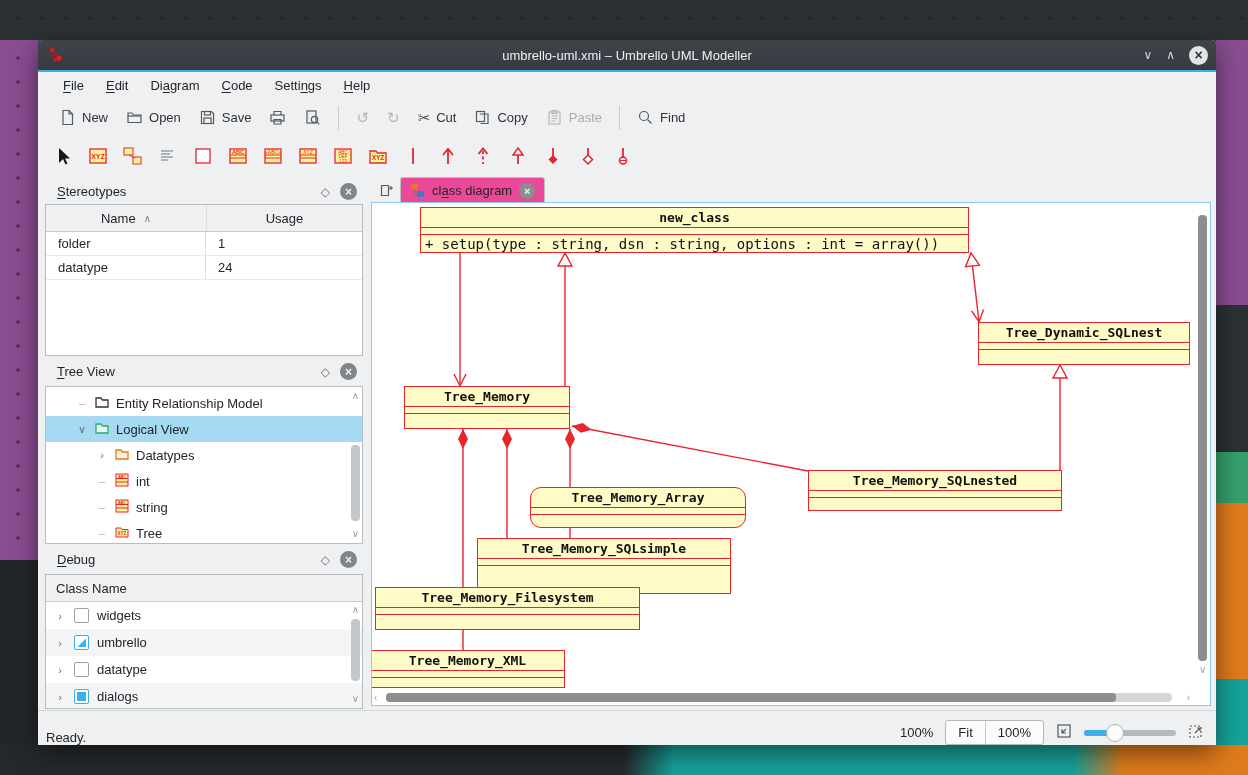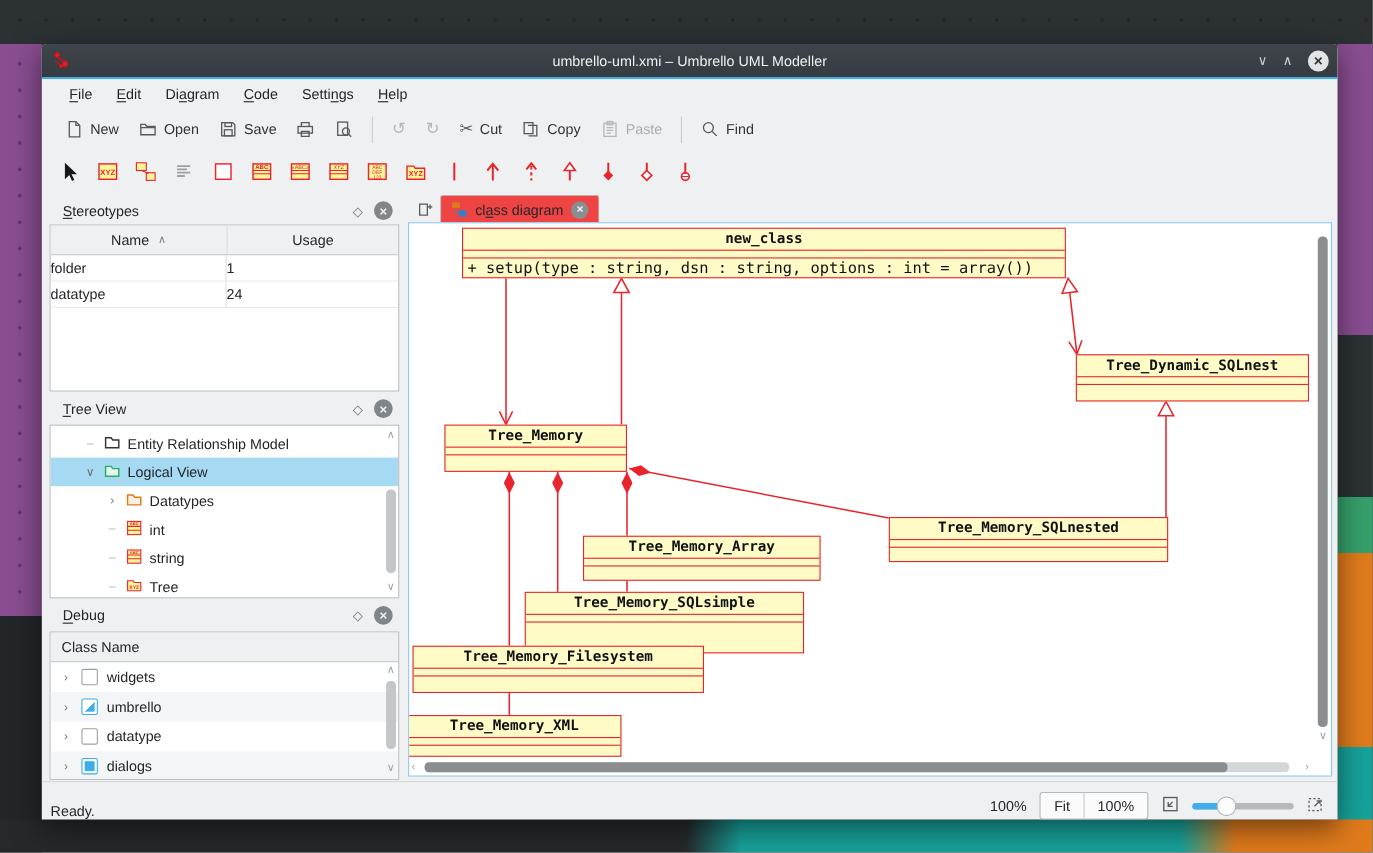--- a/index.html
+++ b/index.html
@@ -52,21 +52,21 @@
              padding:0 6px 0 12px;box-sizing:border-box}
   .dock-head .dh-label{flex:1}
   .dock-float{color:#6e7276;font-size:12px;margin-right:10px}
   .dock-x{width:17px;height:17px;border-radius:50%;background:#80858a;color:#eff0f1;
           display:flex;align-items:center;justify-content:center;font-size:12px;font-weight:bold}
   .panel{background:#fff;border:1px solid #b9bcbe;box-sizing:border-box;overflow:hidden}
   .st-header{display:flex;background:#eff0f1;border-bottom:1px solid #c8cbcd;height:26px;
              font-size:13px;color:#232629}
   .st-header div{display:flex;align-items:center;justify-content:center}
   .st-row{display:flex;height:23px;border-bottom:1px solid #e8eaeb;font-size:13px;color:#232629}
-  .st-row div{display:flex;align-items:center;padding-left:0;box-sizing:border-box}
+  .st-row div{display:flex;align-items:center;padding-left:12px;box-sizing:border-box}
   .st-c1{width:160px;border-right:1px solid #dcdfe0}
   .st-c2{flex:1}
   .sort{color:#7b8084;font-size:10px;margin-left:8px}
   .tree-row{display:flex;align-items:center;height:26px;font-size:13px;color:#232629;gap:6px;
             box-sizing:border-box}
   .tree-row.sel{background:#a6d9f2}
   .expander{width:12px;color:#6e7377;font-size:11px;text-align:center;flex:0 0 12px}
   .tick{color:#aeb1b3}
   .dbg-header{height:26px;display:flex;align-items:center;padding-left:10px;background:#eff0f1;
               border-bottom:1px solid #c8cbcd;font-size:13px;color:#232629}
@@ -76,21 +76,21 @@
   .cb{width:15px;height:15px;border:1px solid #9da1a4;border-radius:2px;background:#fff;
       box-sizing:border-box;position:relative}
   .cb.partial,.cb.checked{border-color:#3daee9}
   .cb.partial::after{content:"";position:absolute;left:2px;top:2px;right:2px;bottom:2px;
       background:linear-gradient(135deg,transparent 50%,#3daee9 50%)}
   .cb.checked::after{content:"";position:absolute;left:2px;top:2px;right:2px;bottom:2px;background:#3daee9}
   .vscroll{position:absolute;width:9px;border-radius:4px;background:#c3c7c9}
   
   .newtab{left:337px;top:139px;width:24px;height:22px;display:flex;align-items:center;justify-content:center;border-radius:3px}
   .tab{left:362px;top:137px;height:25px;display:flex;align-items:center;gap:7px;padding:0 9px;
-       background:#ef4444;border:1px solid #bcc0c2;border-bottom:none;border-radius:3px 3px 0 0;
+       background:#ec4899;border:1px solid #bcc0c2;border-bottom:none;border-radius:3px 3px 0 0;
        font-size:13px;color:#232629}
   .tab-x{width:16px;height:16px;border-radius:50%;background:#898e92;color:#f4f5f6;display:flex;
          align-items:center;justify-content:center;font-size:11px;font-weight:bold}
   #canvas{left:333px;top:162px;width:838px;height:502px;border:1px solid #8fc6e9;background:#fff;
           overflow:hidden}
   #rel-layer{position:absolute;left:0;top:0}
   .uml-box{position:absolute;background:#fefbc6;border:1px solid #e8242d;box-sizing:border-box;
            display:flex;flex-direction:column;font-family:"DejaVu Sans Mono",monospace;z-index:3}
   .uml-title{height:19px;border-bottom:1px solid #e8242d;font-weight:bold;font-size:13px;
              color:#111;text-align:center;line-height:19px;overflow:hidden;white-space:nowrap}
@@ -515,21 +515,21 @@
         <div class="uml-box" style="left: 32px; top: 183px; width: 166px; height: 43px;">
           <div class="uml-title">Tree_Memory</div>
           <div class="uml-mid"></div>
           <div class="uml-ops"></div>
         </div>
         <div class="uml-box" style="left: 436px; top: 267px; width: 254px; height: 41px;">
           <div class="uml-title">Tree_Memory_SQLnested</div>
           <div class="uml-mid"></div>
           <div class="uml-ops"></div>
         </div>
-        <div class="uml-box" style="left: 158px; top: 284px; width: 216px; height: 41px;">
+        <div class="uml-box" style="left: 158px; top: 284px; width: 216px; height: 41px; border-radius: 11px;">
           <div class="uml-title">Tree_Memory_Array</div>
           <div class="uml-mid"></div>
           <div class="uml-ops"></div>
         </div>
         <div class="uml-box" style="left: 105px; top: 335px; width: 254px; height: 56px;">
           <div class="uml-title">Tree_Memory_SQLsimple</div>
           <div class="uml-mid"></div>
           <div class="uml-ops"></div>
         </div>
         <div class="uml-box" style="left: 3px; top: 384px; width: 265px; height: 43px;">

